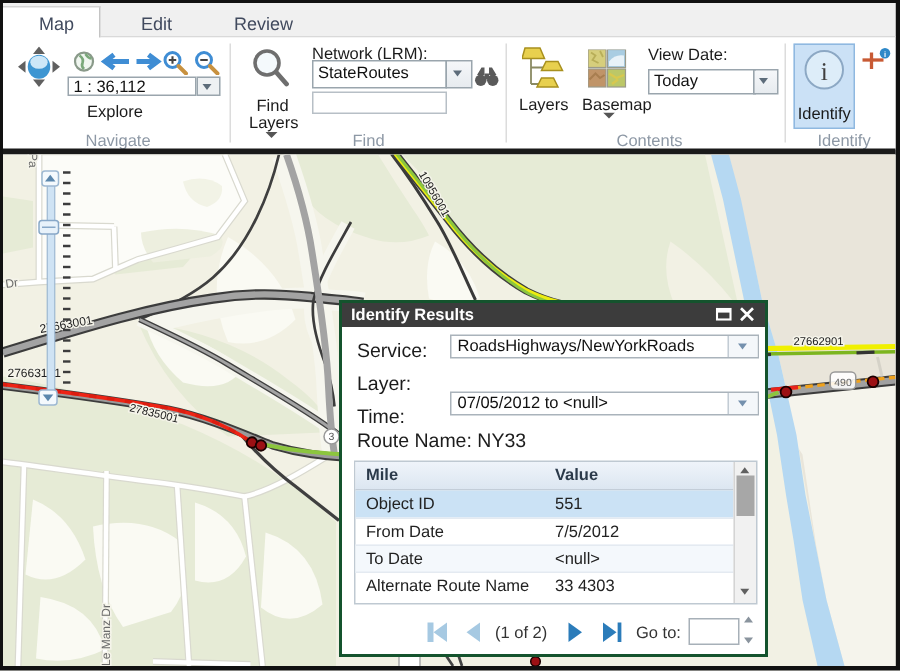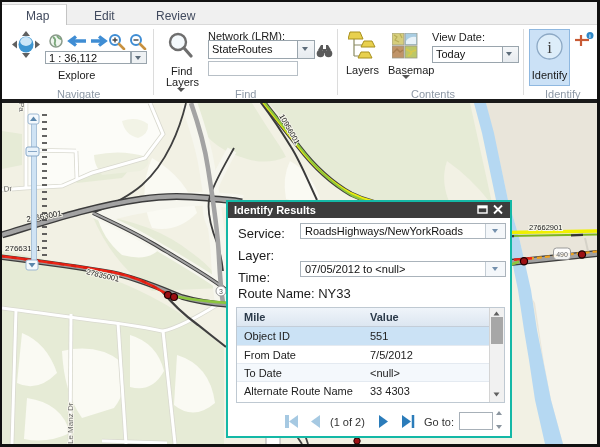--- a/index.html
+++ b/index.html
@@ -14,21 +14,21 @@
 
 #ribbon{position:absolute;left:0;top:23px;width:595px;height:75px;background:#fff;}
 .gdiv{position:absolute;top:4px;width:1px;height:66px;background:#dcdcdc;}
 .glabel{position:absolute;font-size:11px;color:#8d98a5;}
 .rtext{position:absolute;font-size:11px;color:#1b1b1b;}
 .combo{position:absolute;background:#fff;border:1px solid #9aa5ad;}
 .combotxt{position:absolute;font-size:11px;color:#111;}
 
 #map{position:absolute;left:0;top:101px;width:595px;height:341px;background:#f2f1e4;overflow:hidden;}
 
-#panel{position:absolute;left:224px;top:198px;width:286px;height:238px;background:#fff;border:2px solid #14b8a6;box-sizing:border-box;}
+#panel{position:absolute;left:224px;top:198px;width:286px;height:238px;background:#fff;border:2px solid #14532d;box-sizing:border-box;}
 #phead{position:absolute;left:0;top:0;width:100%;height:16px;background:#3c3c3c;}
 #phead span{color:#fff;font-size:11px;font-weight:bold;position:absolute;left:6px;top:2px;}
 .plabel{position:absolute;font-size:13px;color:#1c1c1c;}
 .pcombo{position:absolute;left:72px;width:206px;height:16px;border:1px solid #aab3bb;background:#fff;box-sizing:border-box;}
 .pcombo .txt{position:absolute;left:4px;top:1px;font-size:11px;color:#111;white-space:nowrap;}
 .pcombo .btn{position:absolute;right:0;top:0;width:19px;height:14px;background:#f4f7fa;border-left:1px solid #c3ccd4;}
 .tri-d{width:0;height:0;border-left:3.5px solid transparent;border-right:3.5px solid transparent;border-top:4px solid #7490ad;position:absolute;left:6px;top:5px;}
 
 #ptable{position:absolute;left:8px;top:105px;width:269px;height:96px;border:1px solid #bfc9d2;box-sizing:border-box;background:#fff;}
 .trow{position:absolute;left:0;width:252px;height:18px;font-size:11px;color:#222;}

